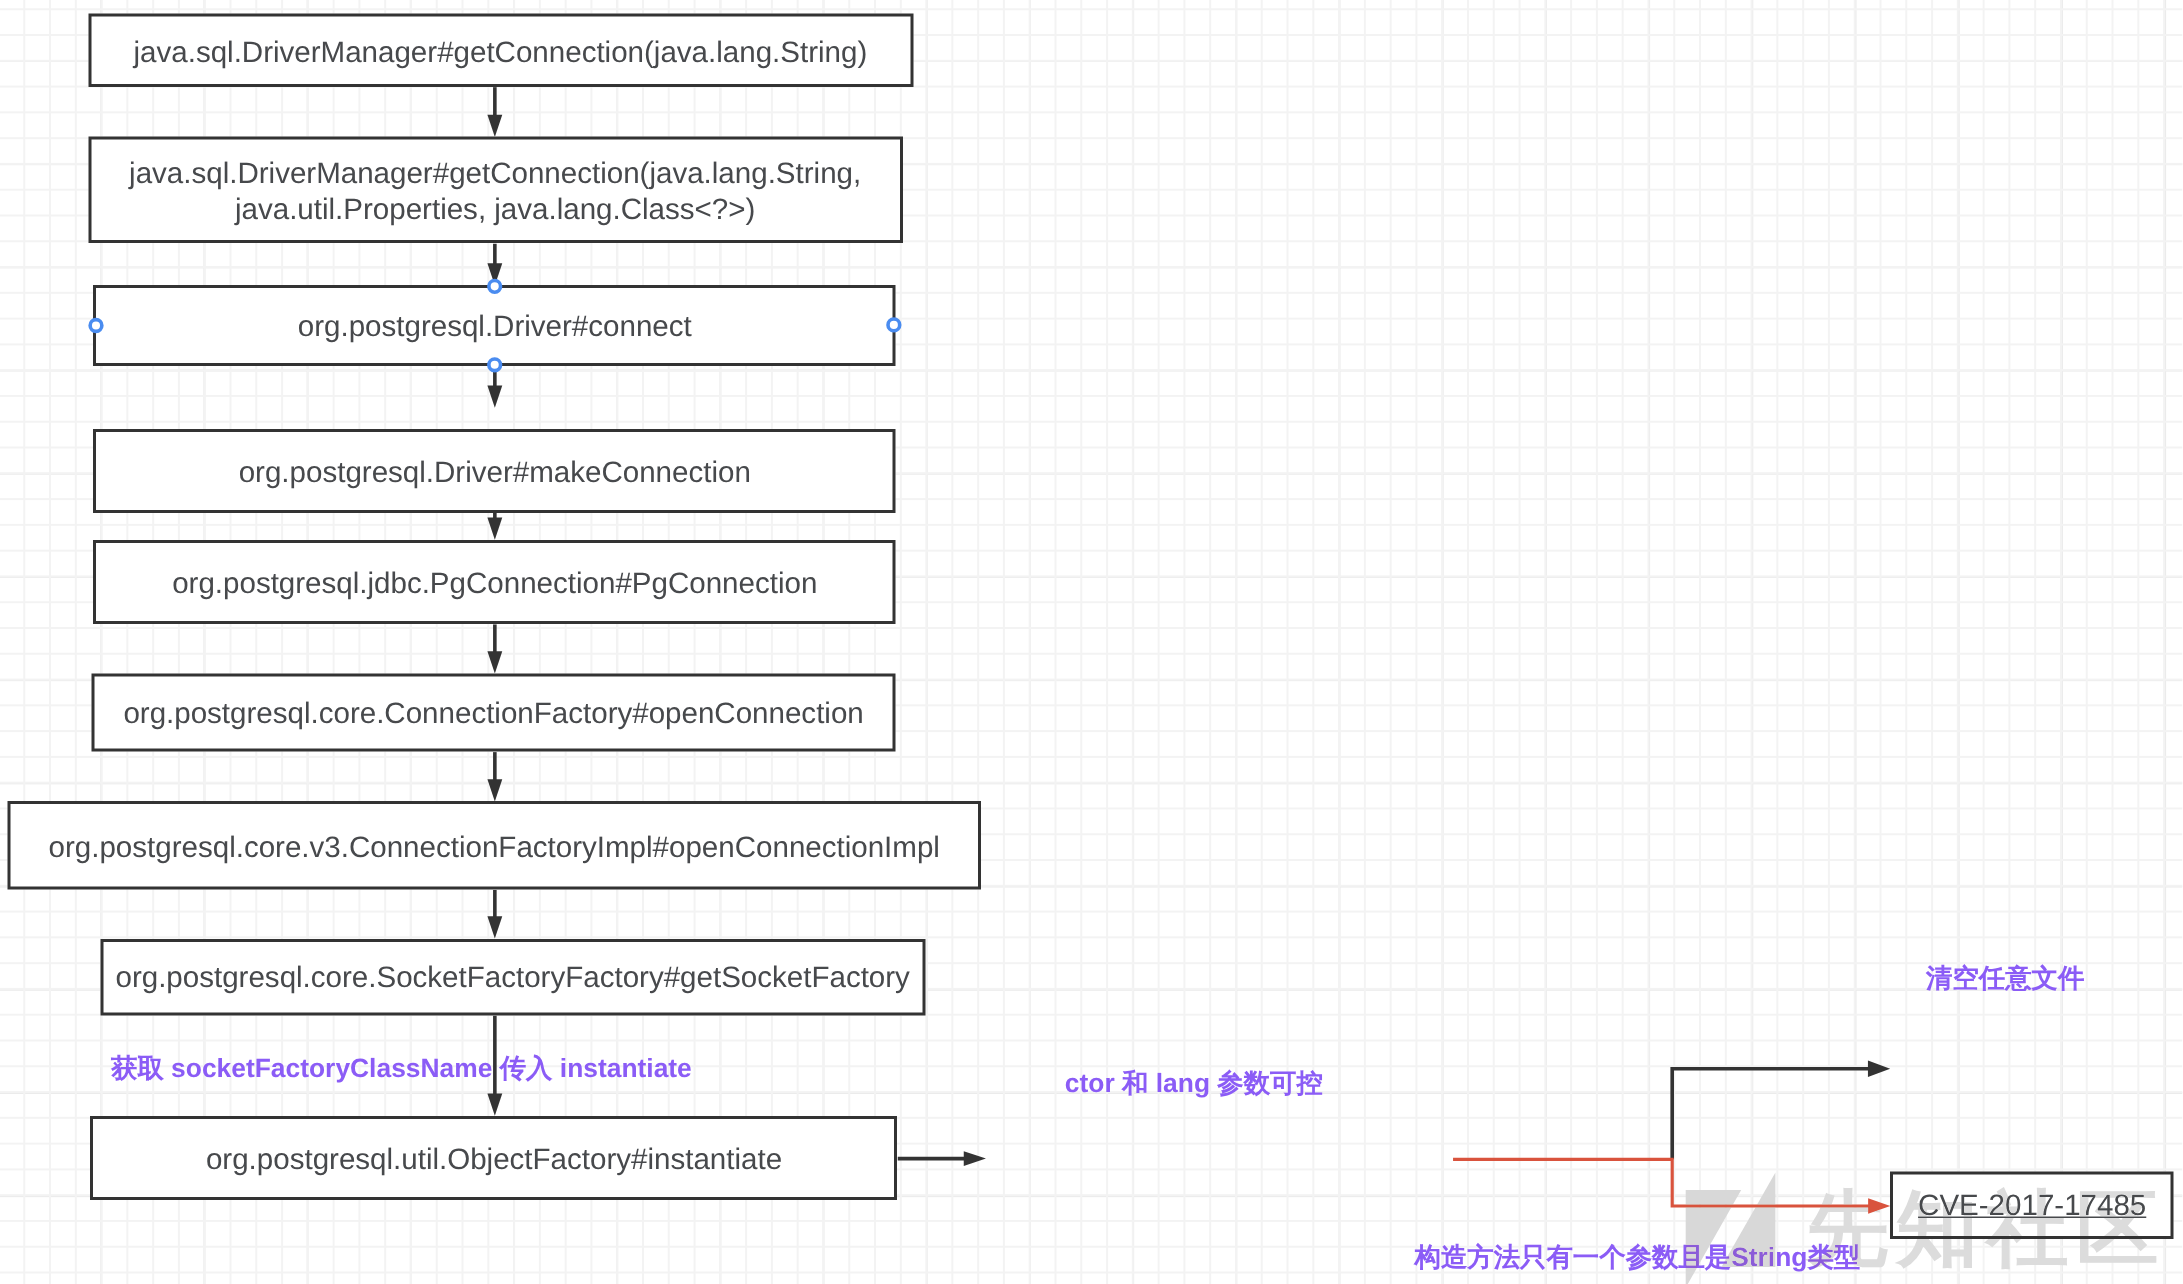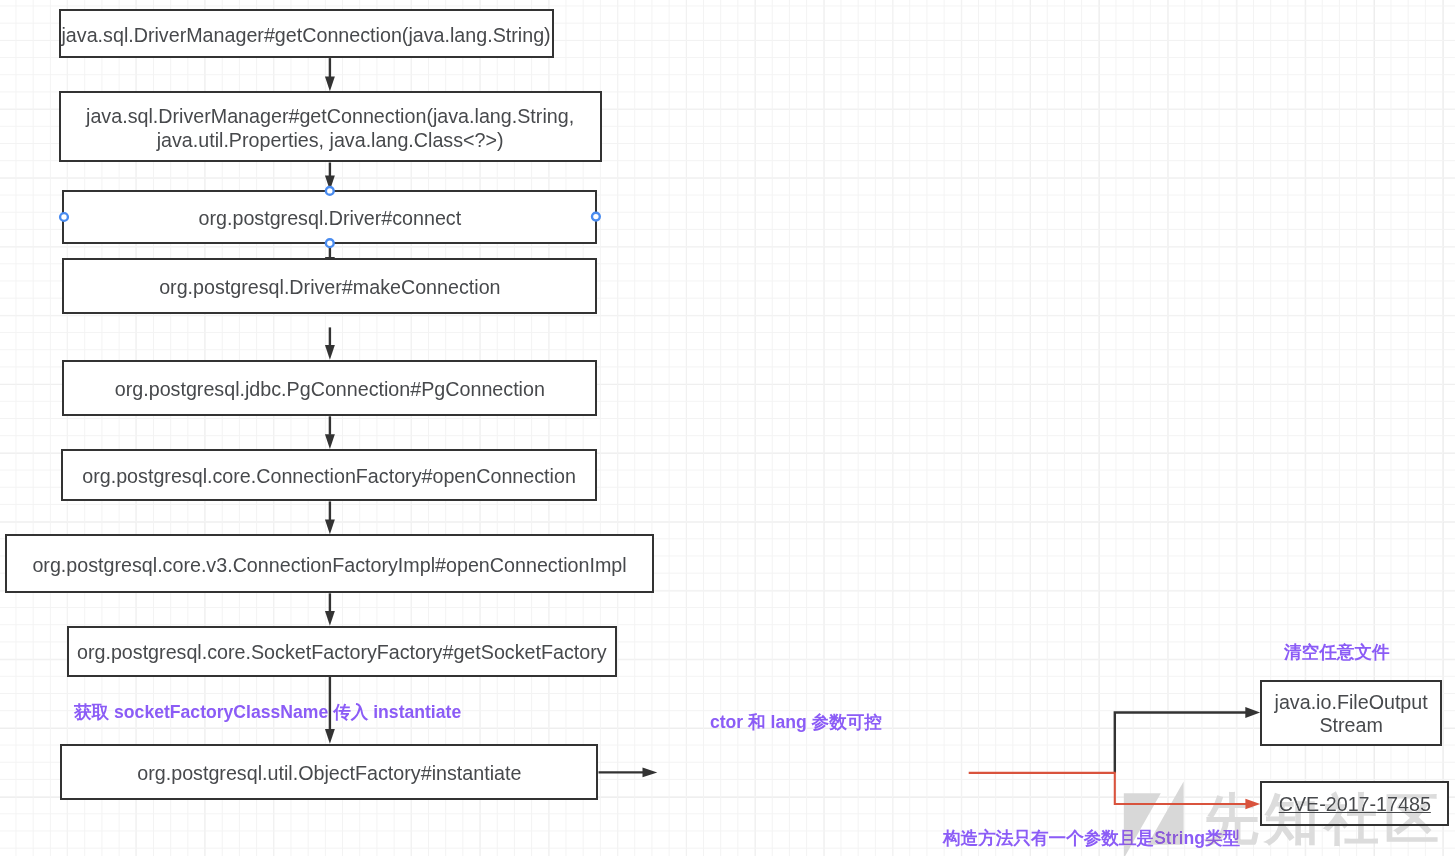--- a/index.html
+++ b/index.html
@@ -57,49 +57,46 @@
       <polygon points="642.5,767.4499999999999 642.5,777.35 657.3,772.4" fill="#333333"></polygon>
       <path d="M1114.8,772.9 L1114.8,712.5 L1246,712.5" fill="none" stroke="#333333" stroke-width="2.4"></path>
       <polygon points="1245.3,706.95 1245.3,718.05 1260.1,712.5" fill="#333333"></polygon>
     </g>
     <g>
       <path d="M968.7,772.9 L1114.8,772.9 L1114.8,804 L1246,804" fill="none" stroke="#d9533d" stroke-width="2.1"></path>
       <polygon points="1245.4,798.8 1245.4,809.2 1260.2,804" fill="#d9533d"></polygon>
     </g>
   </svg>
 
-  <div class="node" style="left:58.6px;top:8.8px;width:495px;height:49.3px;">
+  <div class="node" style="left:58.6px;top:8.8px;width:550px;height:49.3px;">
       <span>java.sql.DriverManager#getConnection(java.lang.String)</span>
     </div>
   <div class="node" style="left:58.6px;top:91.2px;width:543.0px;height:71.3px;">
       <span>java.sql.DriverManager#getConnection(java.lang.String, java.util.Properties, java.lang.Class&lt;?&gt;)</span>
     </div>
   <div class="node" style="left:62.2px;top:190.2px;width:535.3px;height:54.0px;">
       <span>org.postgresql.Driver#connect</span>
     </div>
-  <div class="node" style="left:62.2px;top:258px;width:535.3px;height:55.7px;">
+  <div class="node" style="left:62.2px;top:286px;width:535.3px;height:55.7px;">
       <span>org.postgresql.Driver#makeConnection</span>
     </div>
   <div class="node" style="left:60.8px;top:448.9px;width:536.5px;height:52.5px;">
       <span>org.postgresql.core.ConnectionFactory#openConnection</span>
     </div>
   <div class="node" style="left:62.2px;top:359.8px;width:535.3px;height:56.6px;">
       <span>org.postgresql.jdbc.PgConnection#PgConnection</span>
     </div>
   <div class="node" style="left:5.3px;top:534.2px;width:648.4px;height:59.1px;">
       <span>org.postgresql.core.v3.ConnectionFactoryImpl#openConnectionImpl</span>
     </div>
   <div class="node" style="left:55.0px;top:625.6px;width:549.6px;height:51.4px;margin-left:12px;">
       <span>org.postgresql.core.SocketFactoryFactory#getSocketFactory</span>
     </div>
   <div class="node" style="left:60.2px;top:743.8px;width:538.3px;height:56.7px;">
       <span>org.postgresql.util.ObjectFactory#instantiate</span>
-    </div>
-  <div class="node thin" style="left:1260.2px;top:679.5px;width:181.9px;height:66.3px;">
-      <span>java.io.FileOutput Stream</span>
     </div>
   <div class="node thin" style="left:1260.2px;top:780.6px;width:189.2px;height:45.4px;text-decoration:underline;">
       <span>CVE-2017-17485</span>
     </div>
 
   <svg class="layer" viewBox="0 0 1455 856">
     <g fill="#ffffff" stroke="#4a8cf0" stroke-width="2.4">
       <circle cx="329.8" cy="190.9" r="3.9"></circle>
       <circle cx="64" cy="217" r="3.9"></circle>
       <circle cx="595.9" cy="216.6" r="3.9"></circle>

